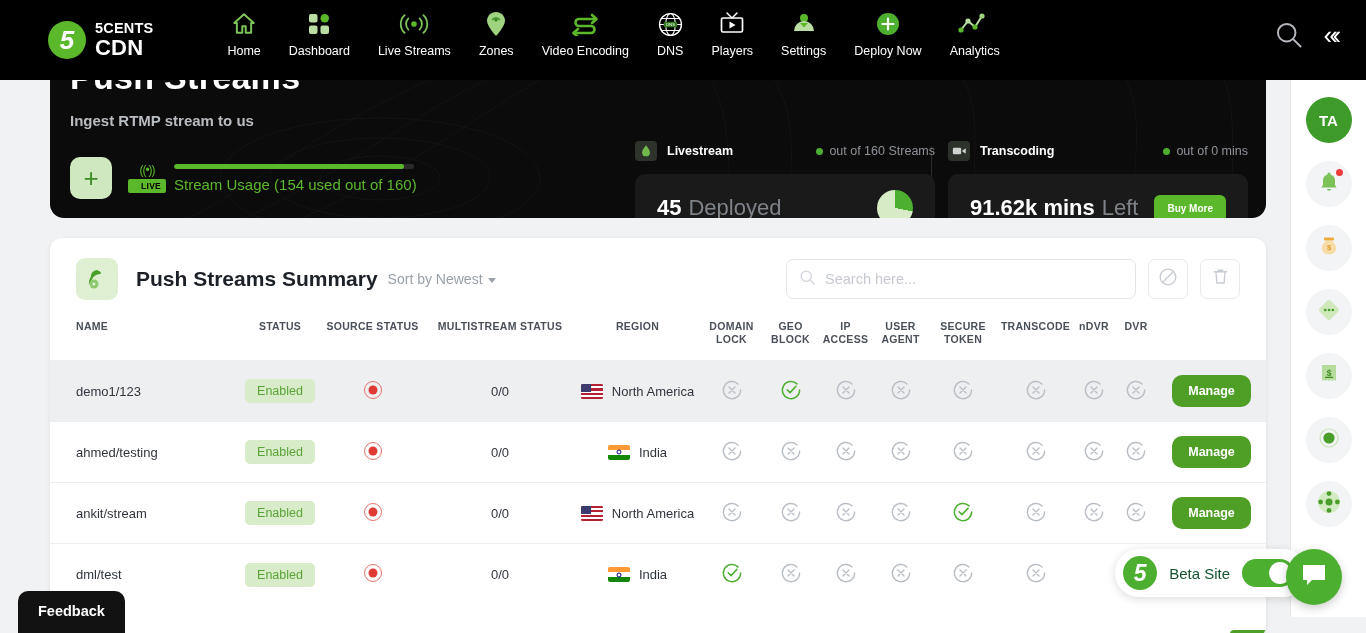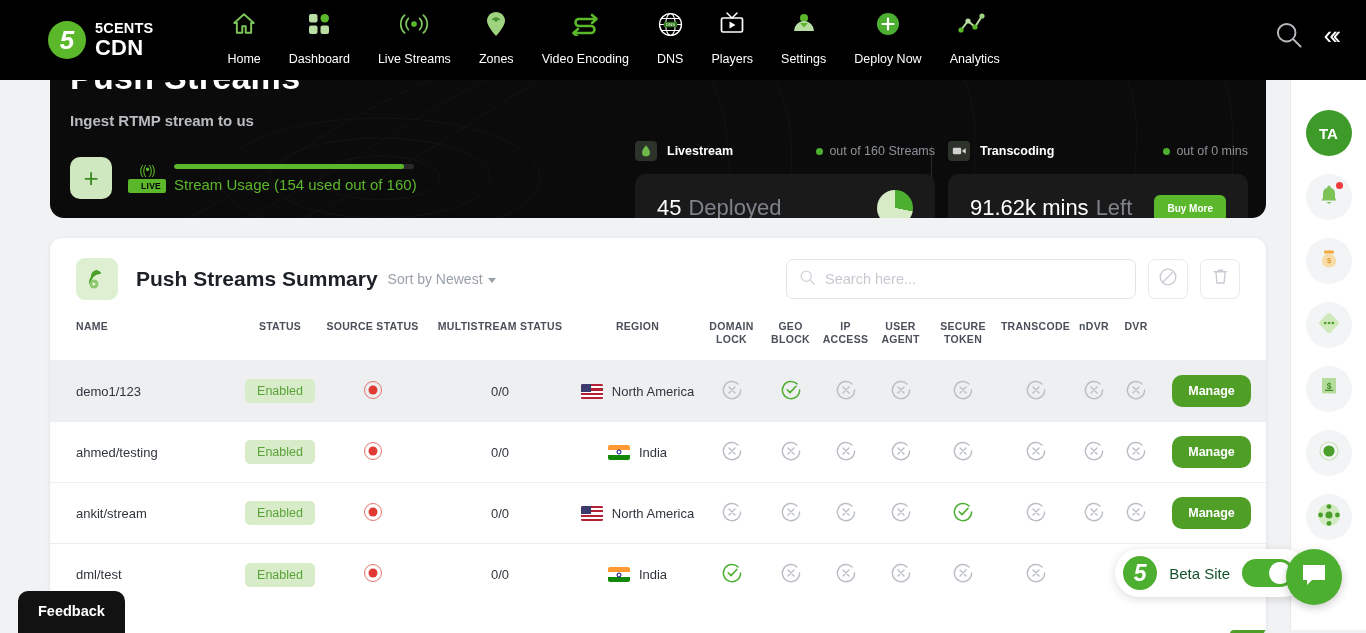--- a/index.html
+++ b/index.html
@@ -25,21 +25,21 @@
     font-size: 26px; font-weight: bold; font-style: italic;
     line-height: 1;
   }
   .brand-text { margin-left: 9px; color: #fff; line-height: 1.0; }
   .brand-top { font-size: 14.5px; font-weight: bold; letter-spacing: .2px; }
   .brand-bot { font-size: 22px; font-weight: bold; letter-spacing: .2px; margin-top: 1px; }
 
   .navitems { display: flex; align-items: flex-start; margin-left: 60px; height: 62px; }
   .navitem {
     display: flex; flex-direction: column; align-items: center; justify-content: flex-start;
-    padding: 0 14px; cursor: pointer; min-width: 54px; gap: 8px;
+    padding: 0 14px; cursor: pointer; min-width: 54px;
   }
   .navitem .ico { height: 30px; display: flex; align-items: center; justify-content: center; }
   .navitem .lbl { color: #ffffff; font-size: 12.5px; margin-top: 5px; white-space: nowrap; }
 
   .nav-right { position: absolute; right: 30px; top: 20px; display: flex; align-items: center; gap: 20px; }
   .nav-search { width: 30px; height: 30px; cursor: pointer; }
   .nav-collapse { color: #fff; font-size: 25px; cursor: pointer; line-height: 1; letter-spacing: -5px; }
 
   
   .hero {
@@ -80,21 +80,21 @@
     display: flex; align-items: center; justify-content: center;
   }
   .stat-name { color: #fff; font-size: 12.5px; font-weight: bold; margin-left: 10px; }
   .stat-right { margin-left: auto; display: flex; align-items: center; gap: 6px; }
   .dot-green { width: 7px; height: 7px; border-radius: 50%; background: #4caf2f; }
   .stat-outof { color: #8e9298; font-size: 12.5px; }
   .stat-body {
     margin-top: 10px; height: 68px; background: #1a1a1a; border-radius: 10px;
     display: flex; align-items: center; padding: 0 22px;
   }
-  .stat-num { color: #fff; font-size: 22px; font-weight: normal; }
+  .stat-num { color: #fff; font-size: 22px; font-weight: bold; }
   .stat-unit { color: #7e8289; font-size: 22px; margin-left: 7px; }
   .pie {
     margin-left: auto; width: 36px; height: 36px; border-radius: 50%;
     background: conic-gradient(#4caf2f 0deg 100deg, #d7ebc6 100deg 360deg);
   }
   .buy-btn {
     margin-left: auto; background: #5cb82b; color: #fff; border: none;
     font-size: 10px; font-weight: bold; padding: 8px 13px; border-radius: 6px; cursor: pointer;
     font-family: "Liberation Sans", sans-serif;
   }
@@ -167,21 +167,21 @@
   .flag-in .c { position: absolute; left: 50%; top: 50%; transform: translate(-50%,-50%);
     width: 5px; height: 5px; border-radius: 50%; border: 1px solid #000080; }
   .manage-btn {
     display: inline-block; background: #4f9e26; color: #fff; font-size: 12.5px; font-weight: bold;
     padding: 9px 16px; border-radius: 10px; border: none; cursor: pointer;
     font-family: "Liberation Sans", sans-serif;
   }
 
   
   .rail {
-    position: absolute; right: 0; top: 77px; width: 76px; height: 553px;
+    position: absolute; right: 0; top: 64px; width: 76px; height: 553px;
     background: #ffffff; border-left: 1px solid #e6e8eb; z-index: 40;
     display: flex; flex-direction: column; align-items: center; padding-top: 33px; gap: 18px;
   }
   .rail-btn {
     width: 46px; height: 46px; border-radius: 50%; background: #f2f4f5;
     display: flex; align-items: center; justify-content: center; cursor: pointer; position: relative;
   }
   .rail-btn.avatar { background: #3f9b29; color: #fff; font-size: 15px; font-weight: bold; }
   .bell-dot { position: absolute; top: 8px; right: 9px; width: 7px; height: 7px; border-radius: 50%; background: #ef3b3b; }
 

